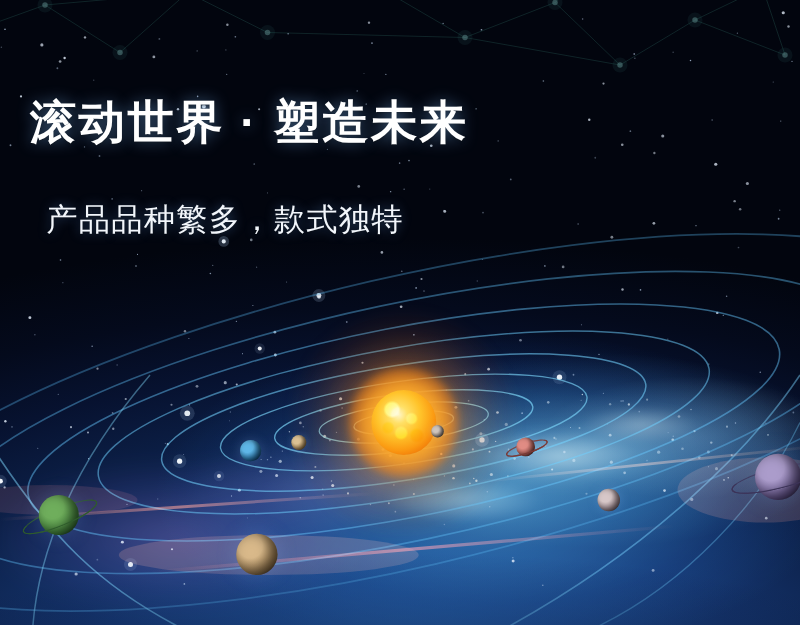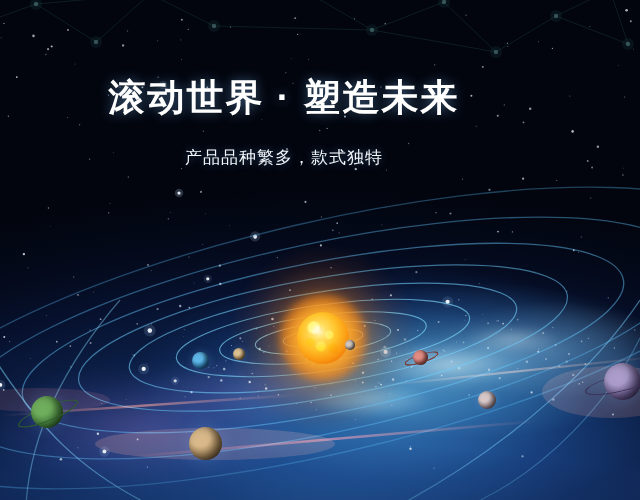--- a/index.html
+++ b/index.html
@@ -109,38 +109,38 @@
     mix-blend-mode:overlay;
   }
 
   
   .planet{position:absolute;border-radius:50%;}
   .ring{position:absolute;border-radius:50%;}
 
   
   #text-block{
     position:absolute;left:0;top:0;width:568px;
-    text-align:center;
     z-index:40;
+    padding-left:24px;
   }
   #headline{
     margin:0;
     padding-top:76px;
     font-size:37px;
     font-weight:bold;
     line-height:1.18;
     color:#ffffff;
     letter-spacing:2px;
     text-shadow:0 0 12px rgba(130,190,255,.45), 0 1px 2px rgba(0,0,0,.7);
     white-space:nowrap;
   }
   .subline{
-    margin:0;
+    margin:13px;
     color:#f2f6fb;
-    font-size:17px;
+    font-size:25px;
     font-weight:normal;
     letter-spacing:1px;
     line-height:1.42;
     text-shadow:0 0 9px rgba(120,180,255,.40), 0 1px 2px rgba(0,0,0,.65);
     white-space:nowrap;
   }
   #subline-1{padding-top:26px;}
   #subline-2{padding-top:6px;}
 </style>
 </head>

